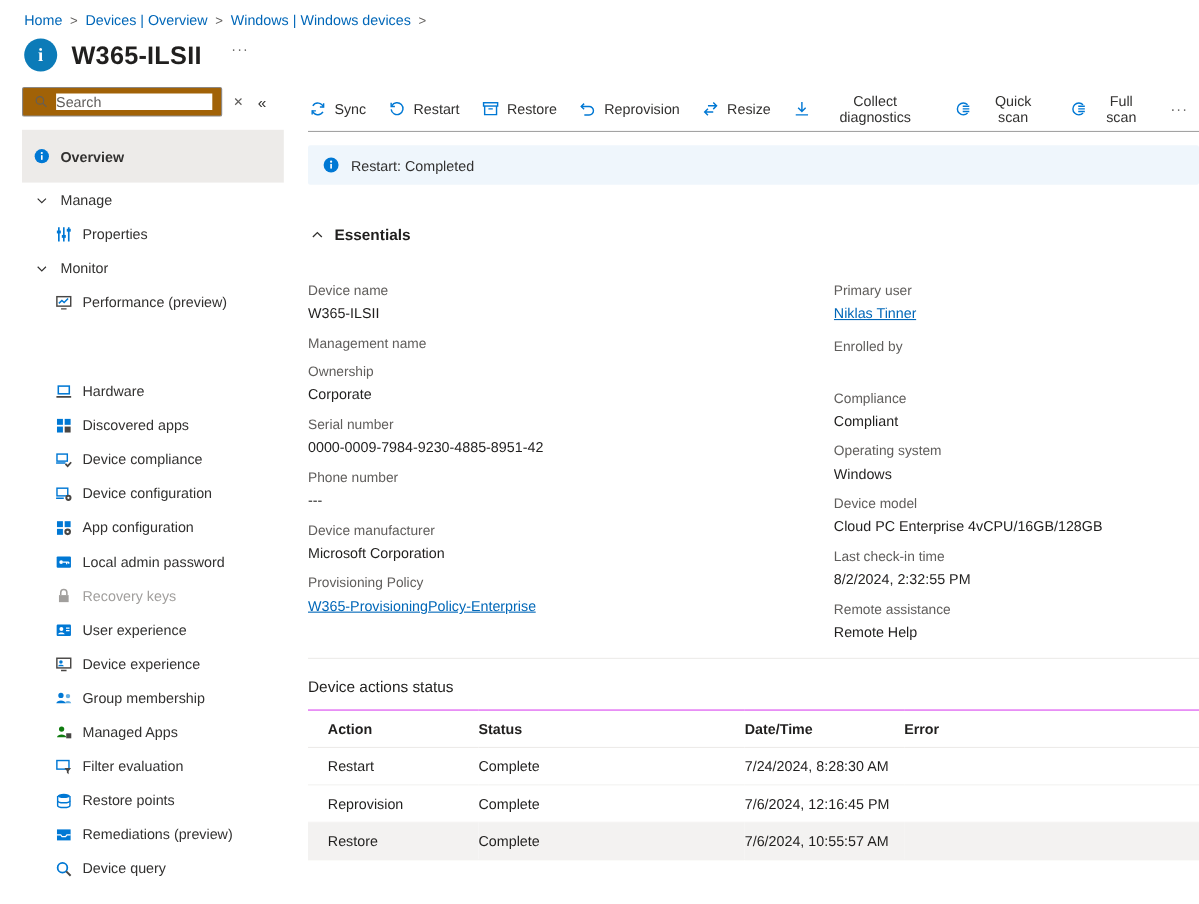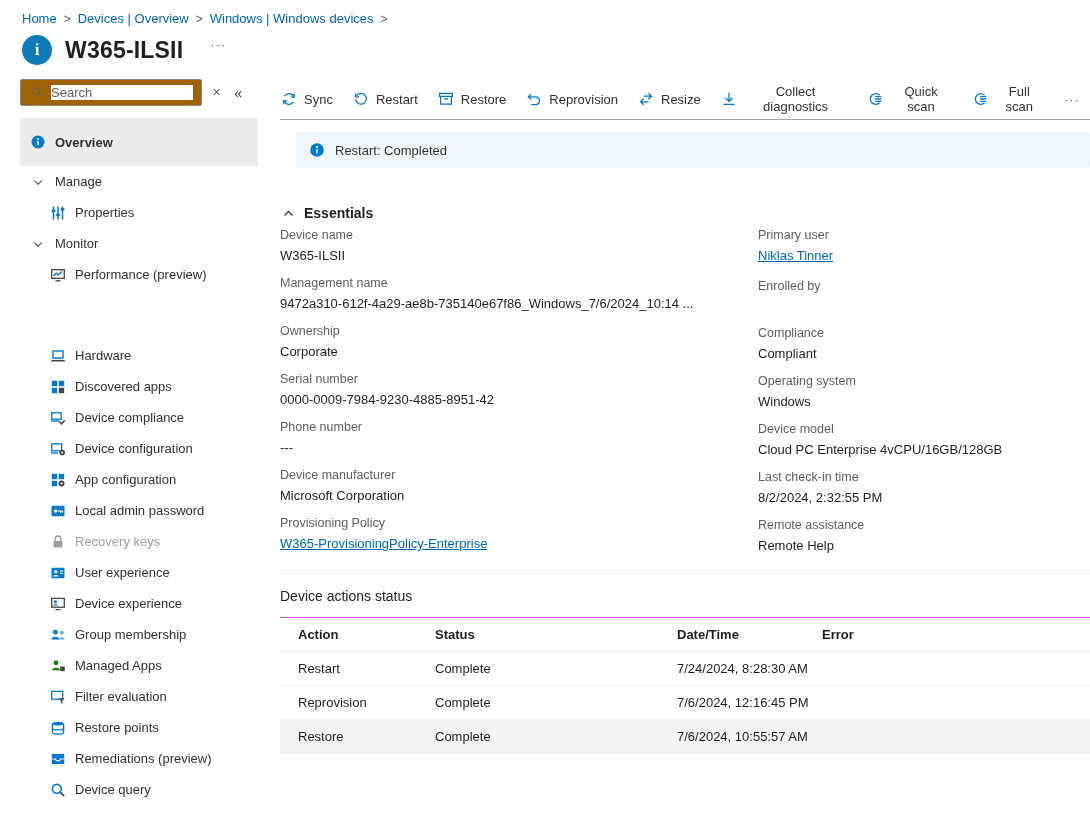--- a/index.html
+++ b/index.html
@@ -46,26 +46,26 @@
 
   
   .toolbar { display:flex; align-items:center; height:41px; border-bottom:1px solid #a3a3a3; }
   .tb-btn { display:flex; align-items:center; gap:7px; background:none; border:none; cursor:pointer;
             font-family:"Liberation Sans", sans-serif; font-size:13px; color:#323130; padding:6px 10px; }
   .tb-btn:first-child { padding-left:1px; }
   .tb-btn.more { color:#605e5c; letter-spacing:1px; }
 
   
   .banner { display:flex; align-items:center; gap:10px; background:#eff6fc; padding:10px 13px;
-            margin-top:12px; border-radius:2px;margin-left:16px; }
+            margin-top:12px; border-radius:2px; }
 
   
   .ess-header { display:flex; align-items:center; gap:8px; margin-top:37px; font-weight:700;
                 font-size:14px; color:#201f1e; cursor:pointer; width:max-content; }
-  .ess-grid { display:grid; grid-template-columns:478px 1fr; margin-top:7px; }
+  .ess-grid { display:grid; grid-template-columns:478px 1fr; margin-top:36px; }
   .field { margin-bottom:12px; }
   .field-label { color:#605e5c; font-size:12.5px; margin-bottom:5px; }
   .field-value { color:#201f1e; min-height:16px; line-height:17px; white-space:nowrap; overflow:hidden; }
   .field-value.link { color:#0067b8; text-decoration:underline; cursor:pointer; display:inline-block; }
 
   
   .section-divider { border-bottom:1px solid #edebe9; margin-top:3px; }
   .section-title { margin-top:17px; font-size:14px; color:#201f1e; }
   table { width:100%; border-collapse:collapse; margin-top:13px; }
   th { text-align:left; font-weight:700; font-size:13px; color:#201f1e; padding:9px 8px 9px 0;
@@ -417,21 +417,20 @@
       <span>Essentials</span>
     </div>
     <div class="ess-grid">
       <div id="ess-left">
           <div class="field">
             <div class="field-label">Device name</div>
             <div class="field-value ">W365-ILSII</div>
           </div>
           <div class="field">
             <div class="field-label">Management name</div>
-            <div class="field-value ">9472a310-612f-4a29-ae8b-735140e67f86_Windows_7/6/2024_10:14 ...</div>
           </div>
           <div class="field">
             <div class="field-label">Ownership</div>
             <div class="field-value ">Corporate</div>
           </div>
           <div class="field">
             <div class="field-label">Serial number</div>
             <div class="field-value ">0000-0009-7984-9230-4885-8951-42</div>
           </div>
           <div class="field">

